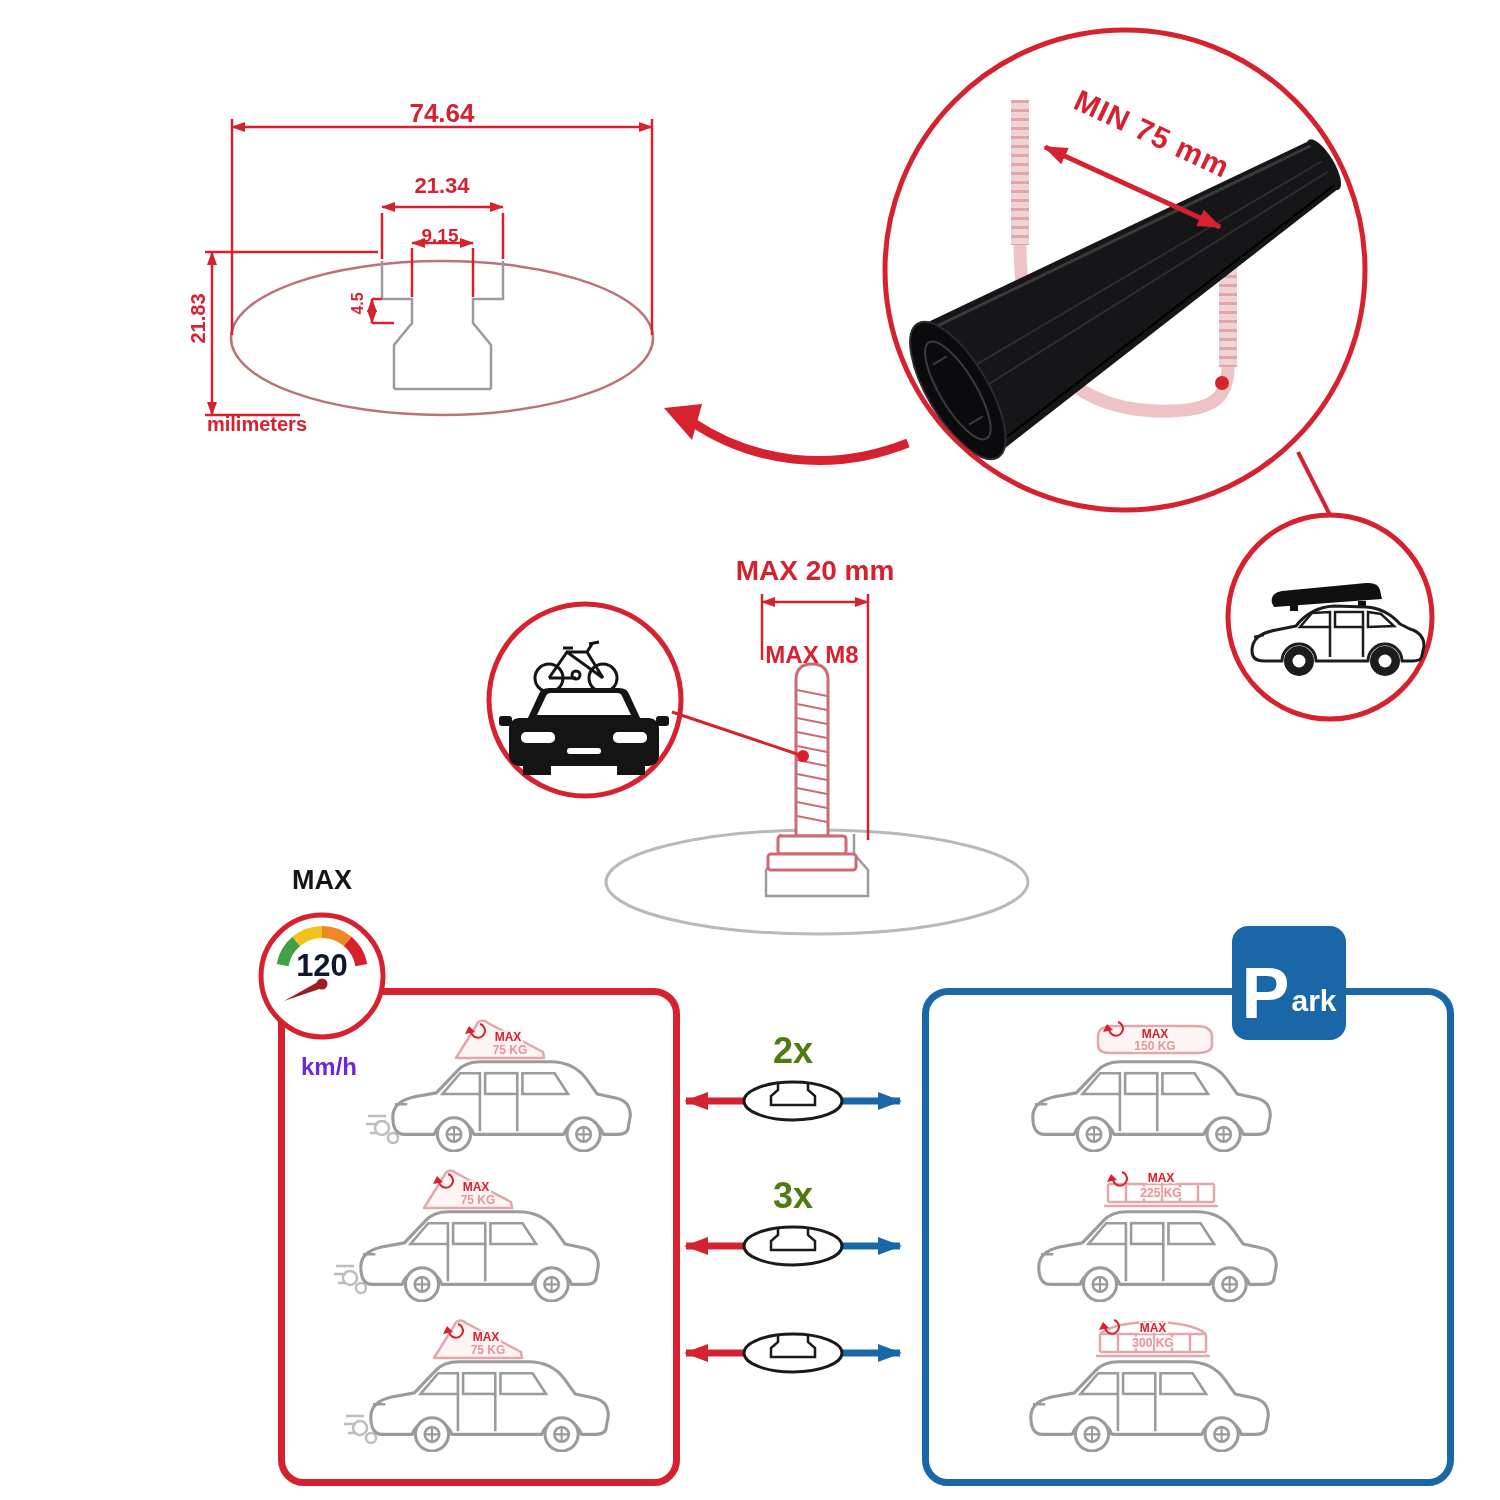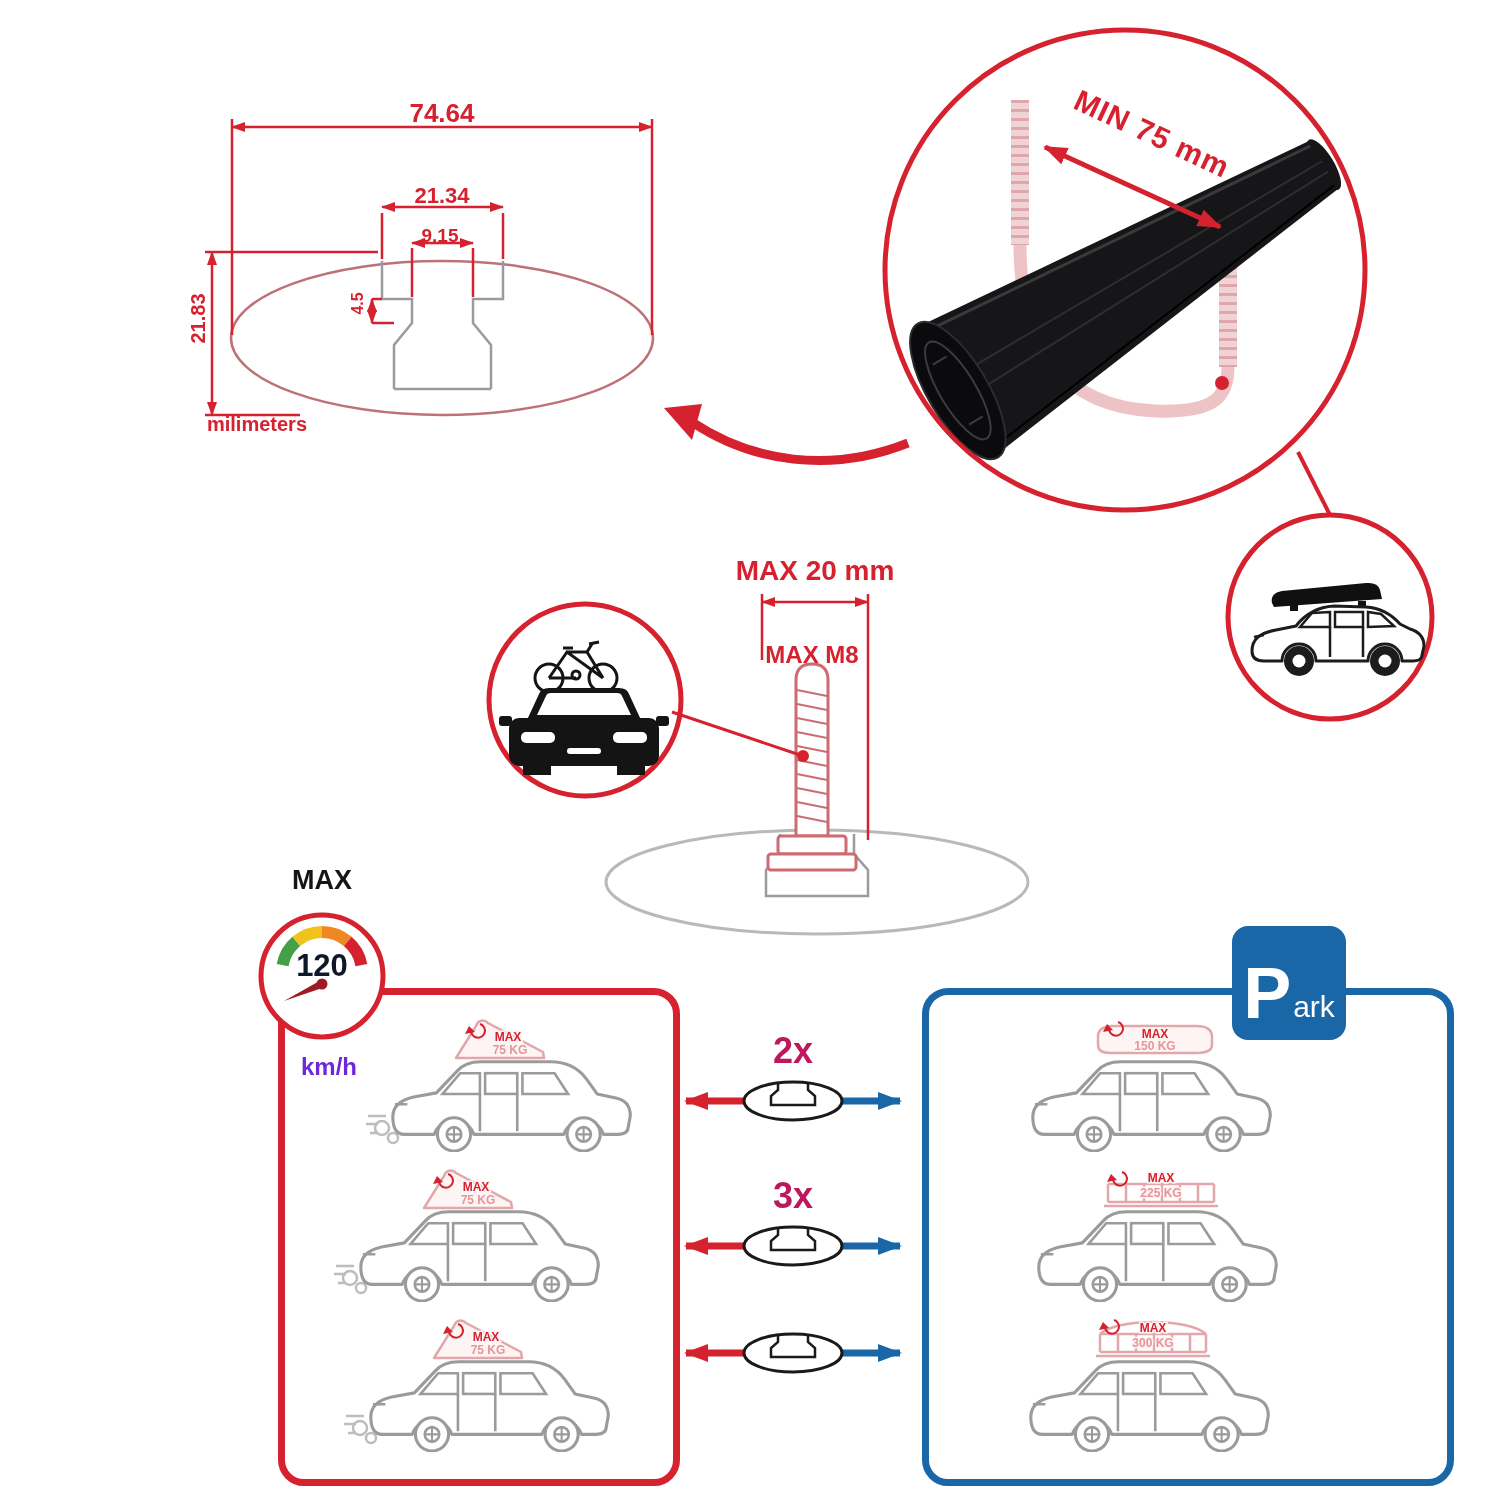--- a/index.html
+++ b/index.html
@@ -18,26 +18,26 @@
   .car-item .puffs{position:absolute;left:-12px;bottom:2px;}
   .load-shape{fill:#fdf4f4;stroke:#e2a6ab;stroke-width:2.5;stroke-linejoin:round;}
   .basket-lines{fill:none;stroke:#e2a6ab;stroke-width:2.5;stroke-linejoin:round;}
   .spin{fill:none;stroke:#d6212f;stroke-width:2;}
   .spinhead{fill:#d6212f;}
   .load-max{font:bold 12px "Liberation Sans",sans-serif;fill:#d6212f;text-anchor:middle;
             paint-order:stroke;stroke:#fdf4f4;stroke-width:3px;}
   .load-val{font:bold 12px "Liberation Sans",sans-serif;fill:#e8949b;text-anchor:middle;
             paint-order:stroke;stroke:#fdf4f4;stroke-width:3px;}
   .mult-row{position:absolute;width:258px;height:104px;z-index:2;text-align:center;}
-  .mult-label{color:#be185d;font-weight:bold;font-size:36px;height:40px;text-align:center;}
+  .mult-label{color:#4d7c0f;font-weight:bold;font-size:36px;height:40px;text-align:center;}
   .park-sign{position:absolute;left:1232px;top:926px;width:114px;height:114px;background:#1a67a8;
              border-radius:16px;z-index:4;display:flex;align-items:flex-end;justify-content:center;
              padding-bottom:14px;box-sizing:border-box;color:#fff;}
   .park-sign .p{font-size:72px;font-weight:bold;line-height:0.9;}
-  .park-sign .ark{font-size:30px;font-weight:normal;margin-left:2px;margin-bottom:2px;}
+  .park-sign .ark{font-size:30px;font-weight:bold;margin-left:2px;margin-bottom:8px;}
   .dim{stroke:#d6212f;stroke-width:2.5;fill:none;}
   .graych{stroke:#9b9b9b;stroke-width:2.5;fill:none;}
 </style>
 </head>
 <body>
 
 <div class="canvas">
 
   <svg width="0" height="0" style="position:absolute">
     <defs>
@@ -88,21 +88,21 @@
       <line class="dim" x1="323" y1="163" x2="323" y2="212"></line>
       <line class="dim" x1="222" y1="214" x2="222" y2="238" marker-start="url(#mr-s)" marker-end="url(#mr-s)"></line>
       <line class="dim" x1="222" y1="214" x2="232" y2="214"></line>
       <line class="dim" x1="222" y1="238" x2="244" y2="238"></line>
       <line class="dim" x1="62" y1="167" x2="62" y2="330" marker-start="url(#mr-s)" marker-end="url(#mr-s)"></line>
       <line class="dim" x1="55" y1="167" x2="228" y2="167"></line>
       <line class="dim" x1="55" y1="330" x2="150" y2="330"></line>
     </g>
   </svg>
   <div class="lbl z3" style="left:392px;top:100px;width:100px;font-size:26px">74.64</div>
-  <div class="lbl z3" style="left:392px;top:184px;width:100px;font-size:22px">21.34</div>
+  <div class="lbl z3" style="left:392px;top:174px;width:100px;font-size:22px">21.34</div>
   <div class="lbl z3" style="left:400px;top:226px;width:80px;font-size:19px">9.15</div>
   <div class="lbl z3" style="left:338px;top:295px;width:40px;font-size:16px;transform:rotate(-90deg)">4.5</div>
   <div class="lbl z3" style="left:163px;top:308px;width:70px;font-size:20px;transform:rotate(-90deg)">21.83</div>
   <div class="lbl z3" style="left:192px;top:414px;width:130px;font-size:20px">milimeters</div>
 
   <svg class="abs z2" style="left:870px;top:15px" width="510" height="510" viewBox="0 0 510 510">
     <defs>
         <clipPath id="cclip">
           <circle cx="255" cy="255" r="238"></circle>
         </clipPath>

